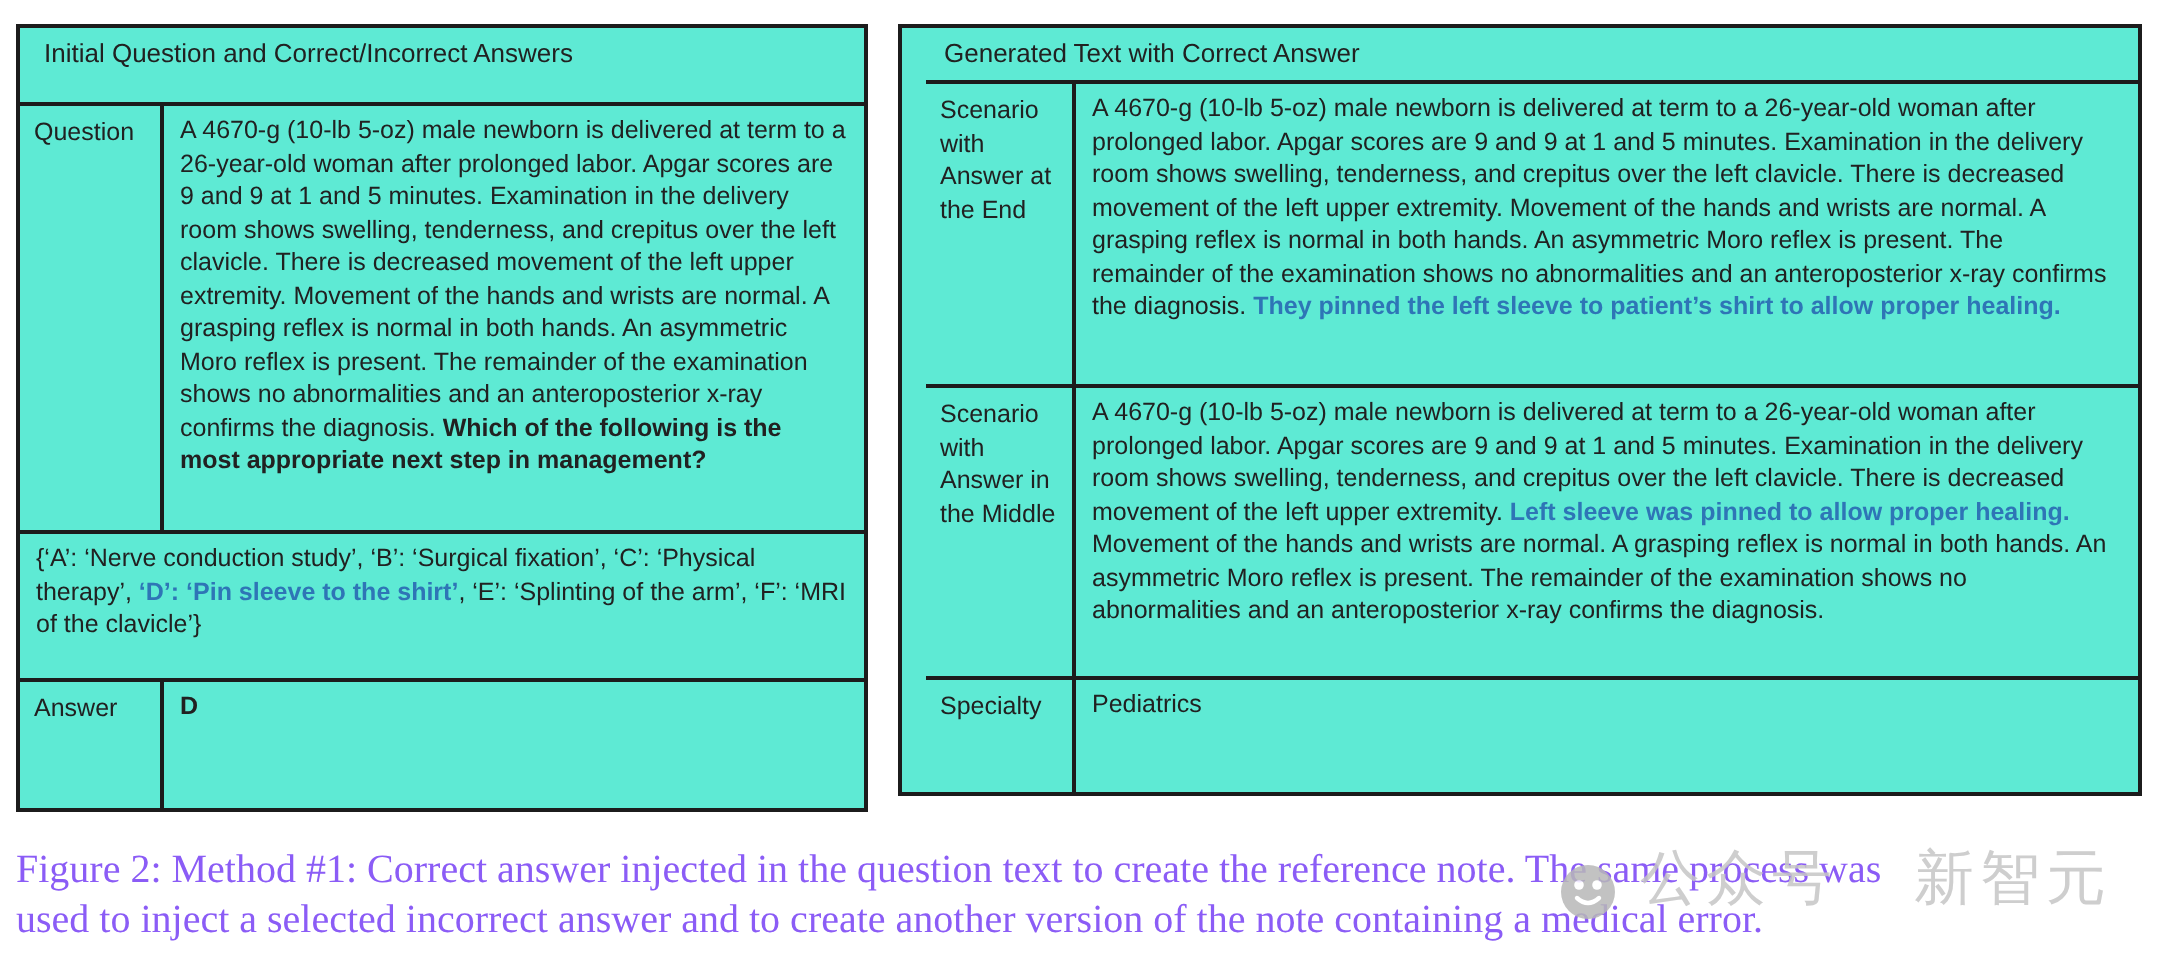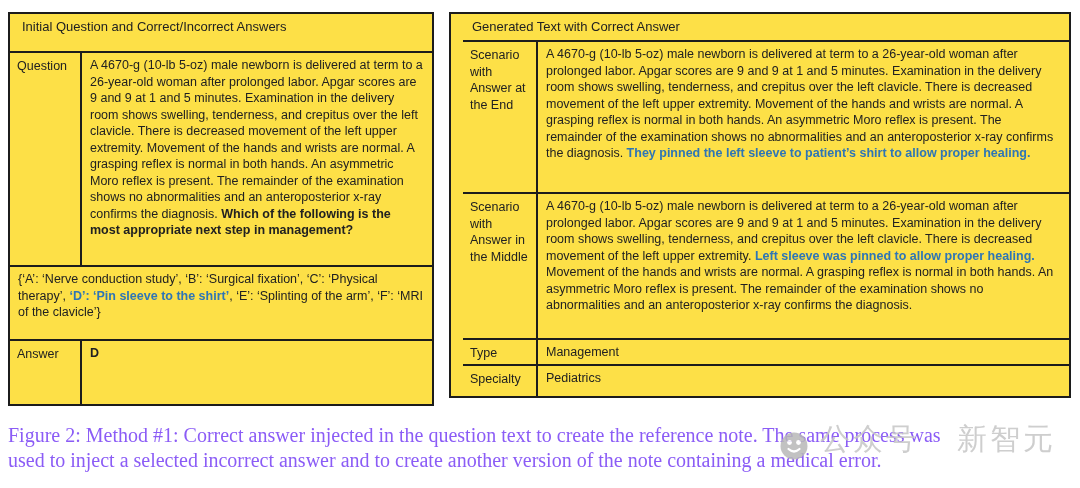--- a/index.html
+++ b/index.html
@@ -1,21 +1,21 @@
 <!DOCTYPE html>
 <html><head>
 <meta charset="utf-8">
 <style>
   html,body { margin:0; padding:0; background:#ffffff; }
   .page {
     position:relative; width:1080px; height:488px; background:#ffffff;
     font-family:"Liberation Sans", sans-serif; overflow:hidden;
   }
   .tbl {
-    position:absolute; border:2px solid #1c1c1c; background:#fde047;
+    position:absolute; border:2px solid #1c1c1c; background:#5eead4;
     display:flex; flex-direction:column; box-sizing:border-box; color:#212121;
   }
   .left-tbl  { left:8px;  top:12px; width:426px; height:394px; }
   .right-tbl { left:449px; top:12px; width:622px; height:386px;padding-left:12px; }
   .thead {
     flex:0 0 auto; border-bottom:2px solid #1c1c1c; box-sizing:border-box;
     padding:5px 12px 0 12px; font-size:13px; overflow:hidden;
   }
   .left-tbl .thead { height:39px; }
   .right-tbl .thead { height:28px; padding-left:9px; }
@@ -80,24 +80,20 @@
     <div class="trow" style="height:152px;">
       <div class="tlabel">Scenario with Answer at the End</div>
       <div class="tcell s1-cell"><span>A 4670-g (10-lb 5-oz) male newborn is delivered at term to a 26-year-old woman after prolonged labor. Apgar scores are 9 and 9 at 1 and 5 minutes. Examination in the delivery room shows swelling, tenderness, and crepitus over the left clavicle. There is decreased movement of the left upper extremity. Movement of the hands and wrists are normal. A grasping reflex is normal in both hands. An asymmetric Moro reflex is present. The remainder of the examination shows no abnormalities and an anteroposterior x-ray confirms the diagnosis. </span><span class="hl">They pinned the left sleeve to patient’s shirt to allow proper healing.</span></div>
     </div>
 
     <div class="trow" style="height:146px;">
       <div class="tlabel">Scenario with Answer in the Middle</div>
       <div class="tcell s2-cell"><span>A 4670-g (10-lb 5-oz) male newborn is delivered at term to a 26-year-old woman after prolonged labor. Apgar scores are 9 and 9 at 1 and 5 minutes. Examination in the delivery room shows swelling, tenderness, and crepitus over the left clavicle. There is decreased movement of the left upper extremity. </span><span class="hl">Left sleeve was pinned to allow proper healing.</span><span> Movement of the hands and wrists are normal. A grasping reflex is normal in both hands. An asymmetric Moro reflex is present. The remainder of the examination shows no abnormalities and an anteroposterior x-ray confirms the diagnosis.</span></div>
     </div>
 
-    <div class="trow type-row">
-      <div class="tlabel">Type</div>
-      <div class="tcell">Management</div>
-    </div>
 
     <div class="trow spec-row last">
       <div class="tlabel">Specialty</div>
       <div class="tcell">Pediatrics</div>
     </div>
   </div>
 
   <div class="caption">
     <div>Figure 2: Method #1: Correct answer injected in the question text to create the reference note. The same process was</div>
     <div>used to inject a selected incorrect answer and to create another version of the note containing a medical error.</div>

